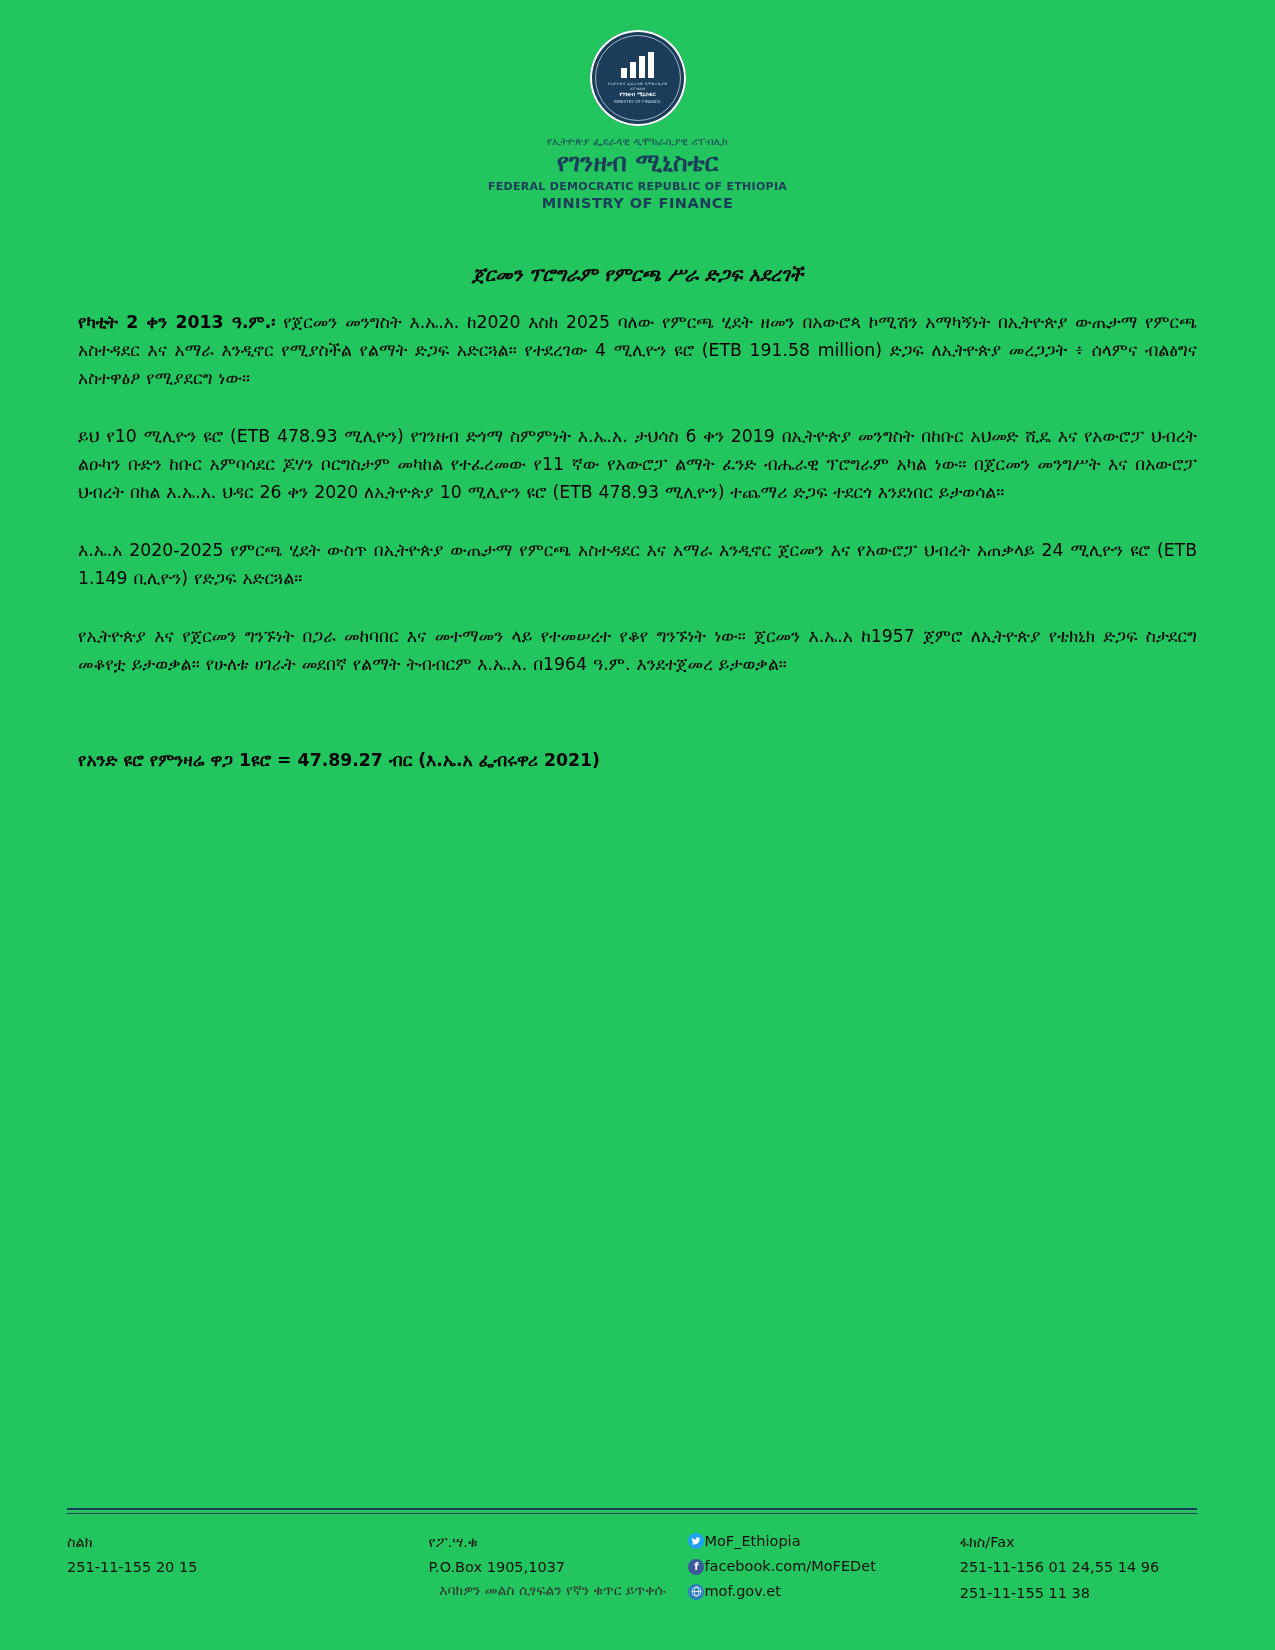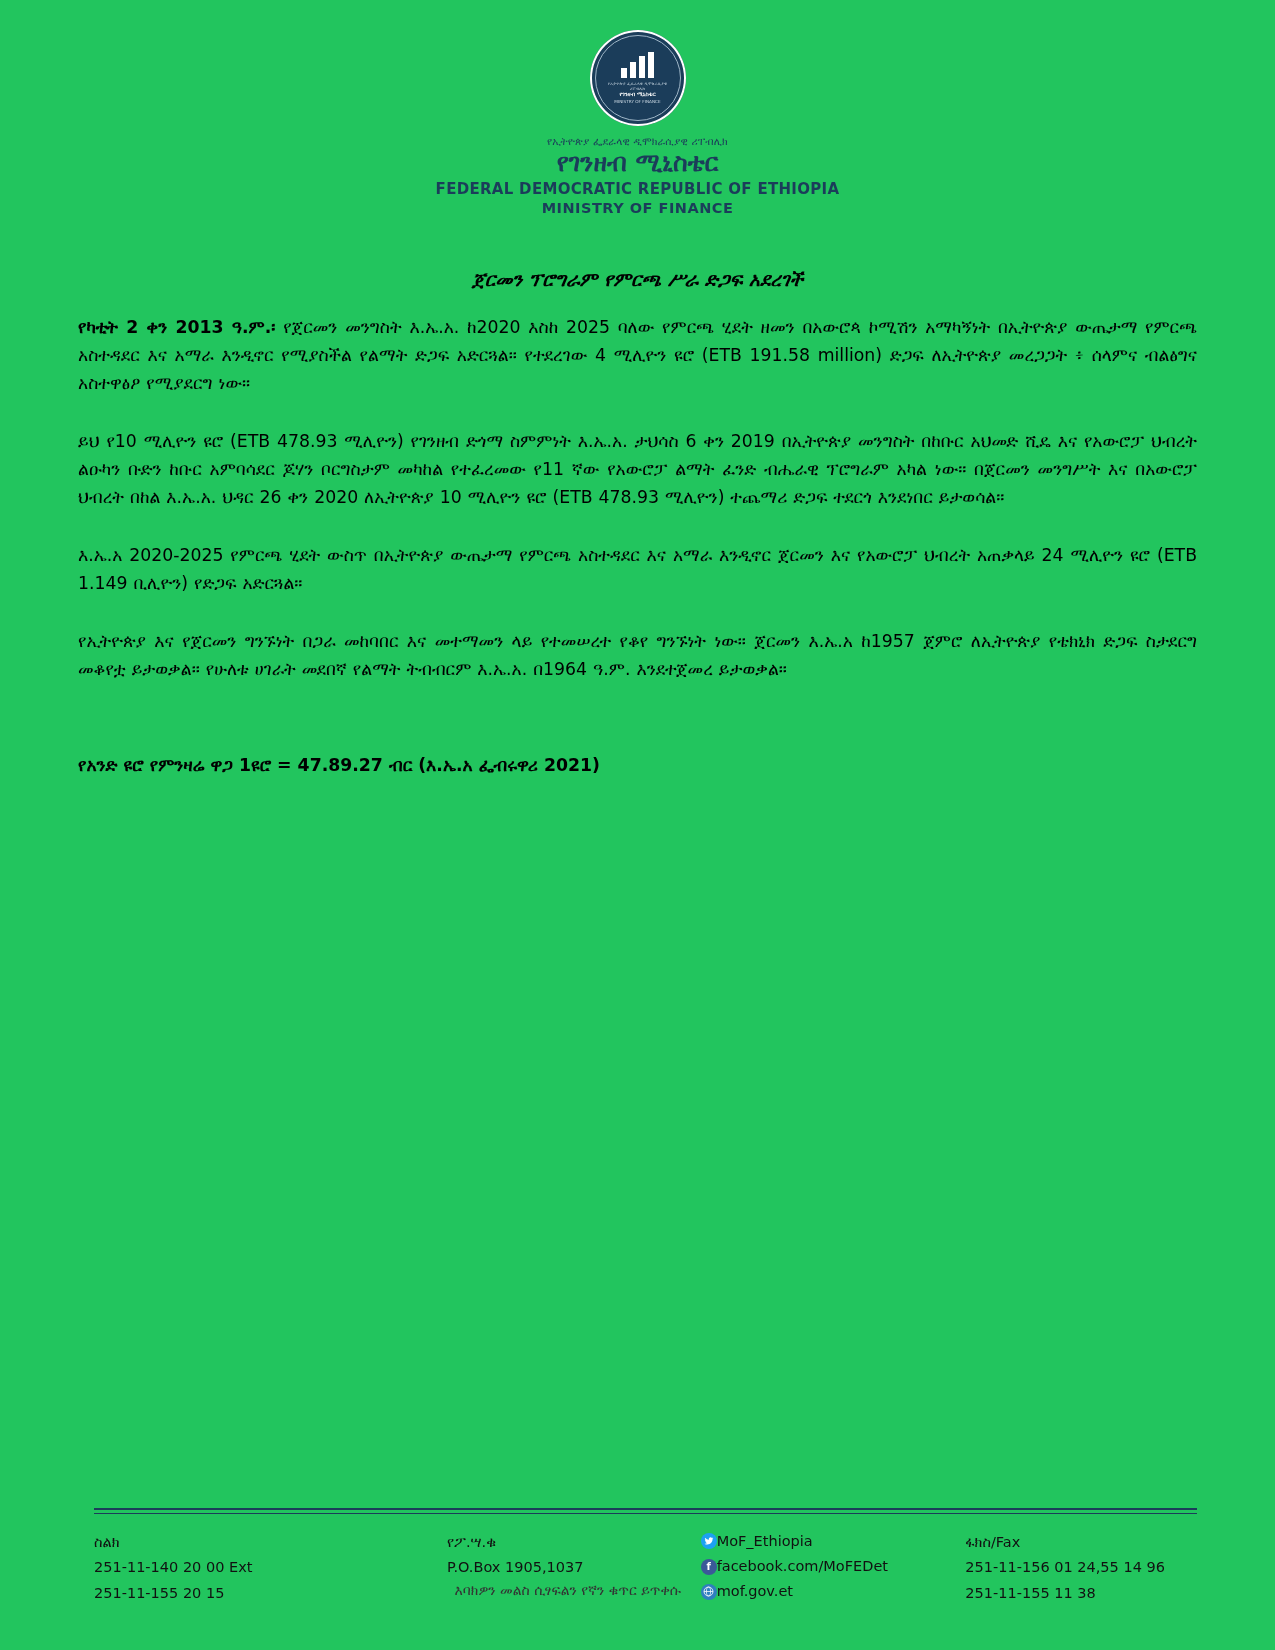--- a/index.html
+++ b/index.html
@@ -93,21 +93,21 @@
     letter-spacing: .2px;
   }
   .lh-amh-big {
     font-size: 25px;
     color: #1b3d5a;
     font-weight: bold;
     line-height: 1.15;
     margin-top: 1px;
   }
   .lh-eng-small {
-    font-size: 15px;
+    font-size: 11px;
     color: #1b3d5a;
     font-weight: bold;
     letter-spacing: .3px;
     margin-top: 2px;
   }
   .lh-eng-big {
     font-size: 14.5px;
     color: #1b3d5a;
     font-weight: bold;
     letter-spacing: .5px;
@@ -147,21 +147,21 @@
   .b { font-weight: bold; }
   .rate {
     font-size: 17.3px;
     font-weight: bold;
     margin: 72px 0 0 0;
   }
 
   
   .footer {
     position: absolute;
-    left: 94px;
+    left: 67px;
     right: 78px;
     bottom: 44px;
   }
   .rule-thick {
     border-top: 2.5px solid #1b3d5a;
     margin-bottom: 3px;
   }
   .rule-thin {
     border-top: 1px solid #1b3d5a;
     margin-bottom: 16px;
@@ -246,21 +246,20 @@
   </div>
 
   <div class="footer">
     <div class="rule-thick"></div>
     <div class="rule-thin"></div>
 
     <div class="footer-cols">
 
       <div class="fcol fcol-1">
         <div>ስልክ</div>
-        <div>251-11-140  20  00  Ext</div>
         <div>251-11-155  20  15</div>
       </div>
 
       <div class="fcol fcol-2">
         <div>የፖ.ሣ.ቁ</div>
         <div>P.O.Box  1905,1037</div>
         <div class="sub">እባክዎን መልስ ሲፃፍልን የኛን ቁጥር ይጥቀሱ</div>
       </div>
 
       <div class="fcol fcol-3">

